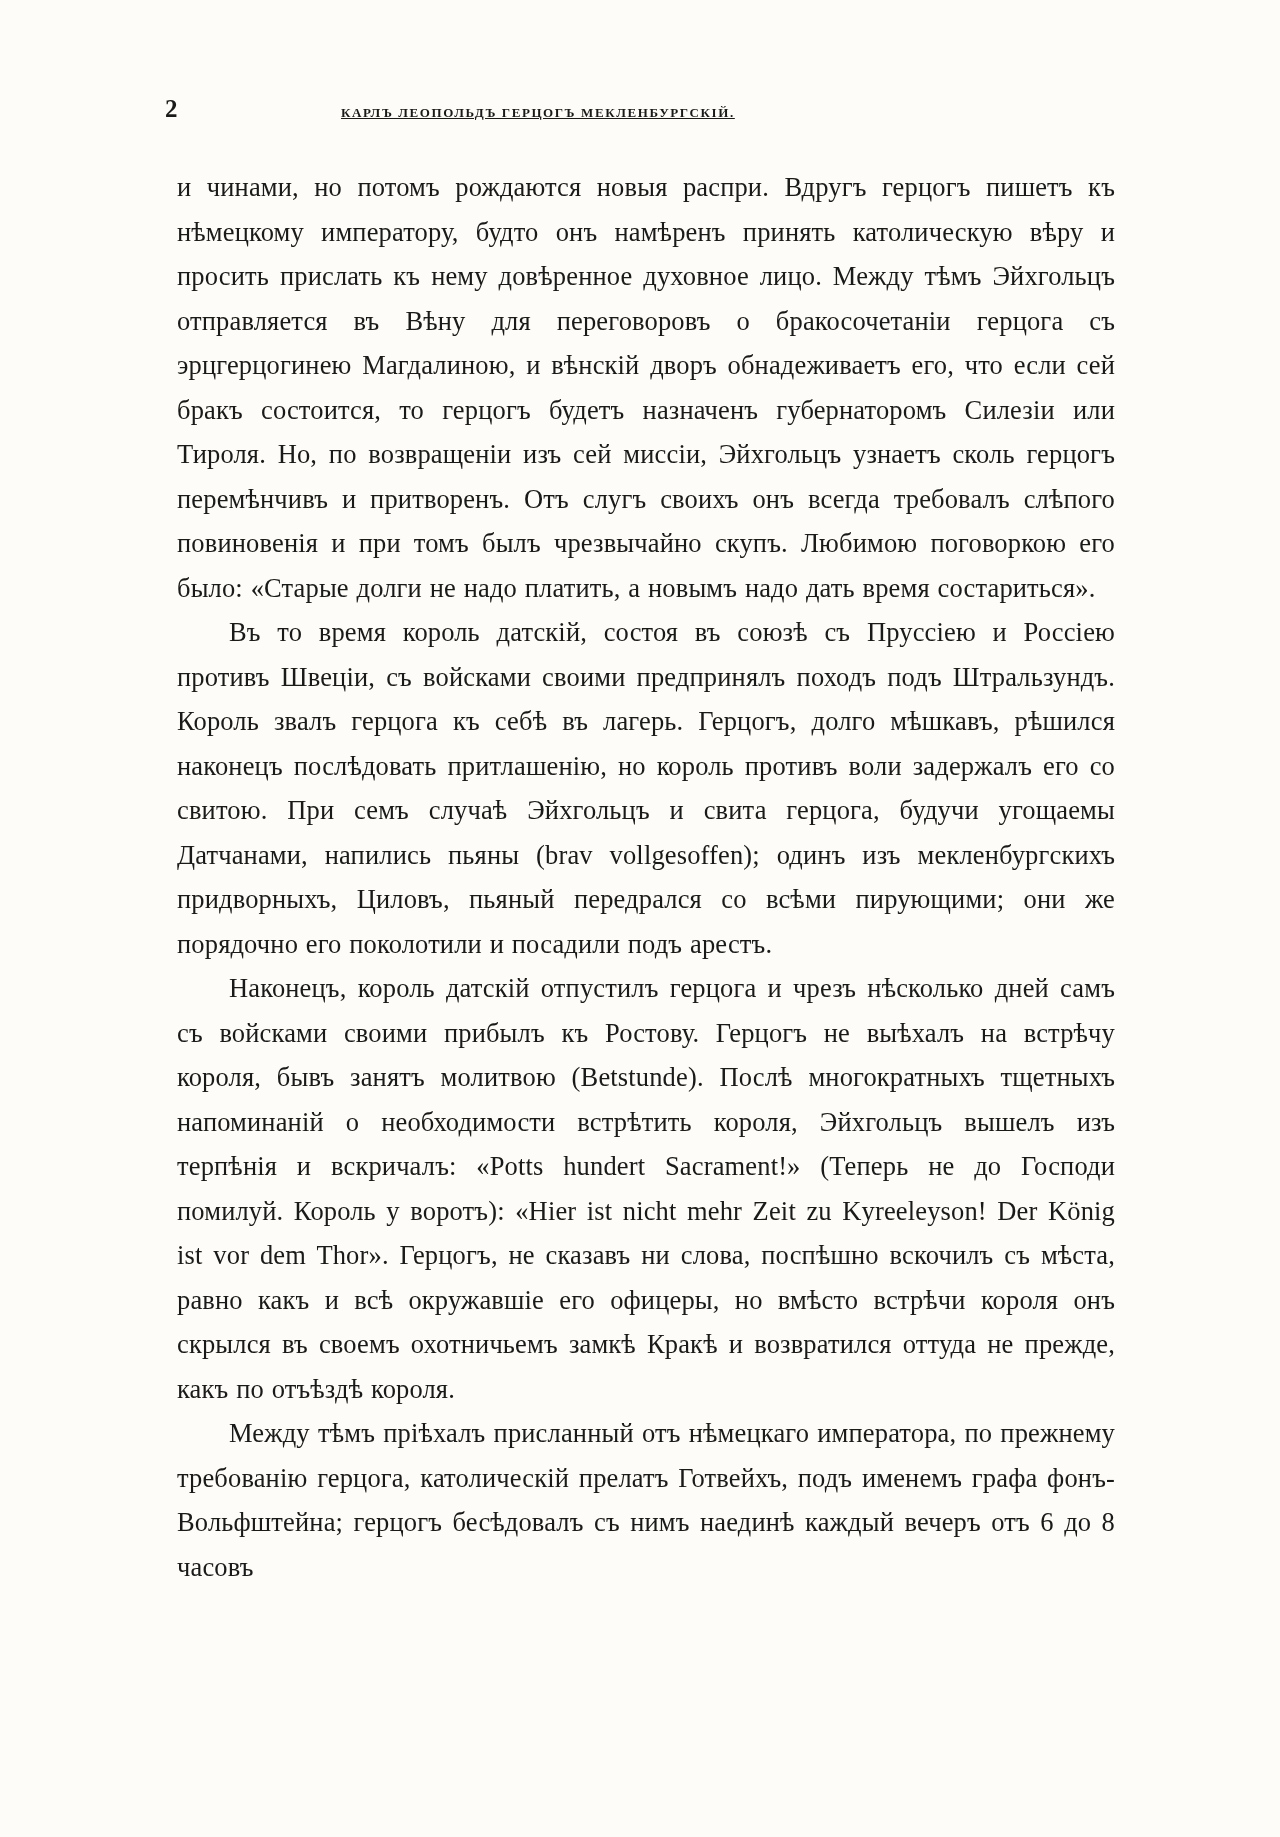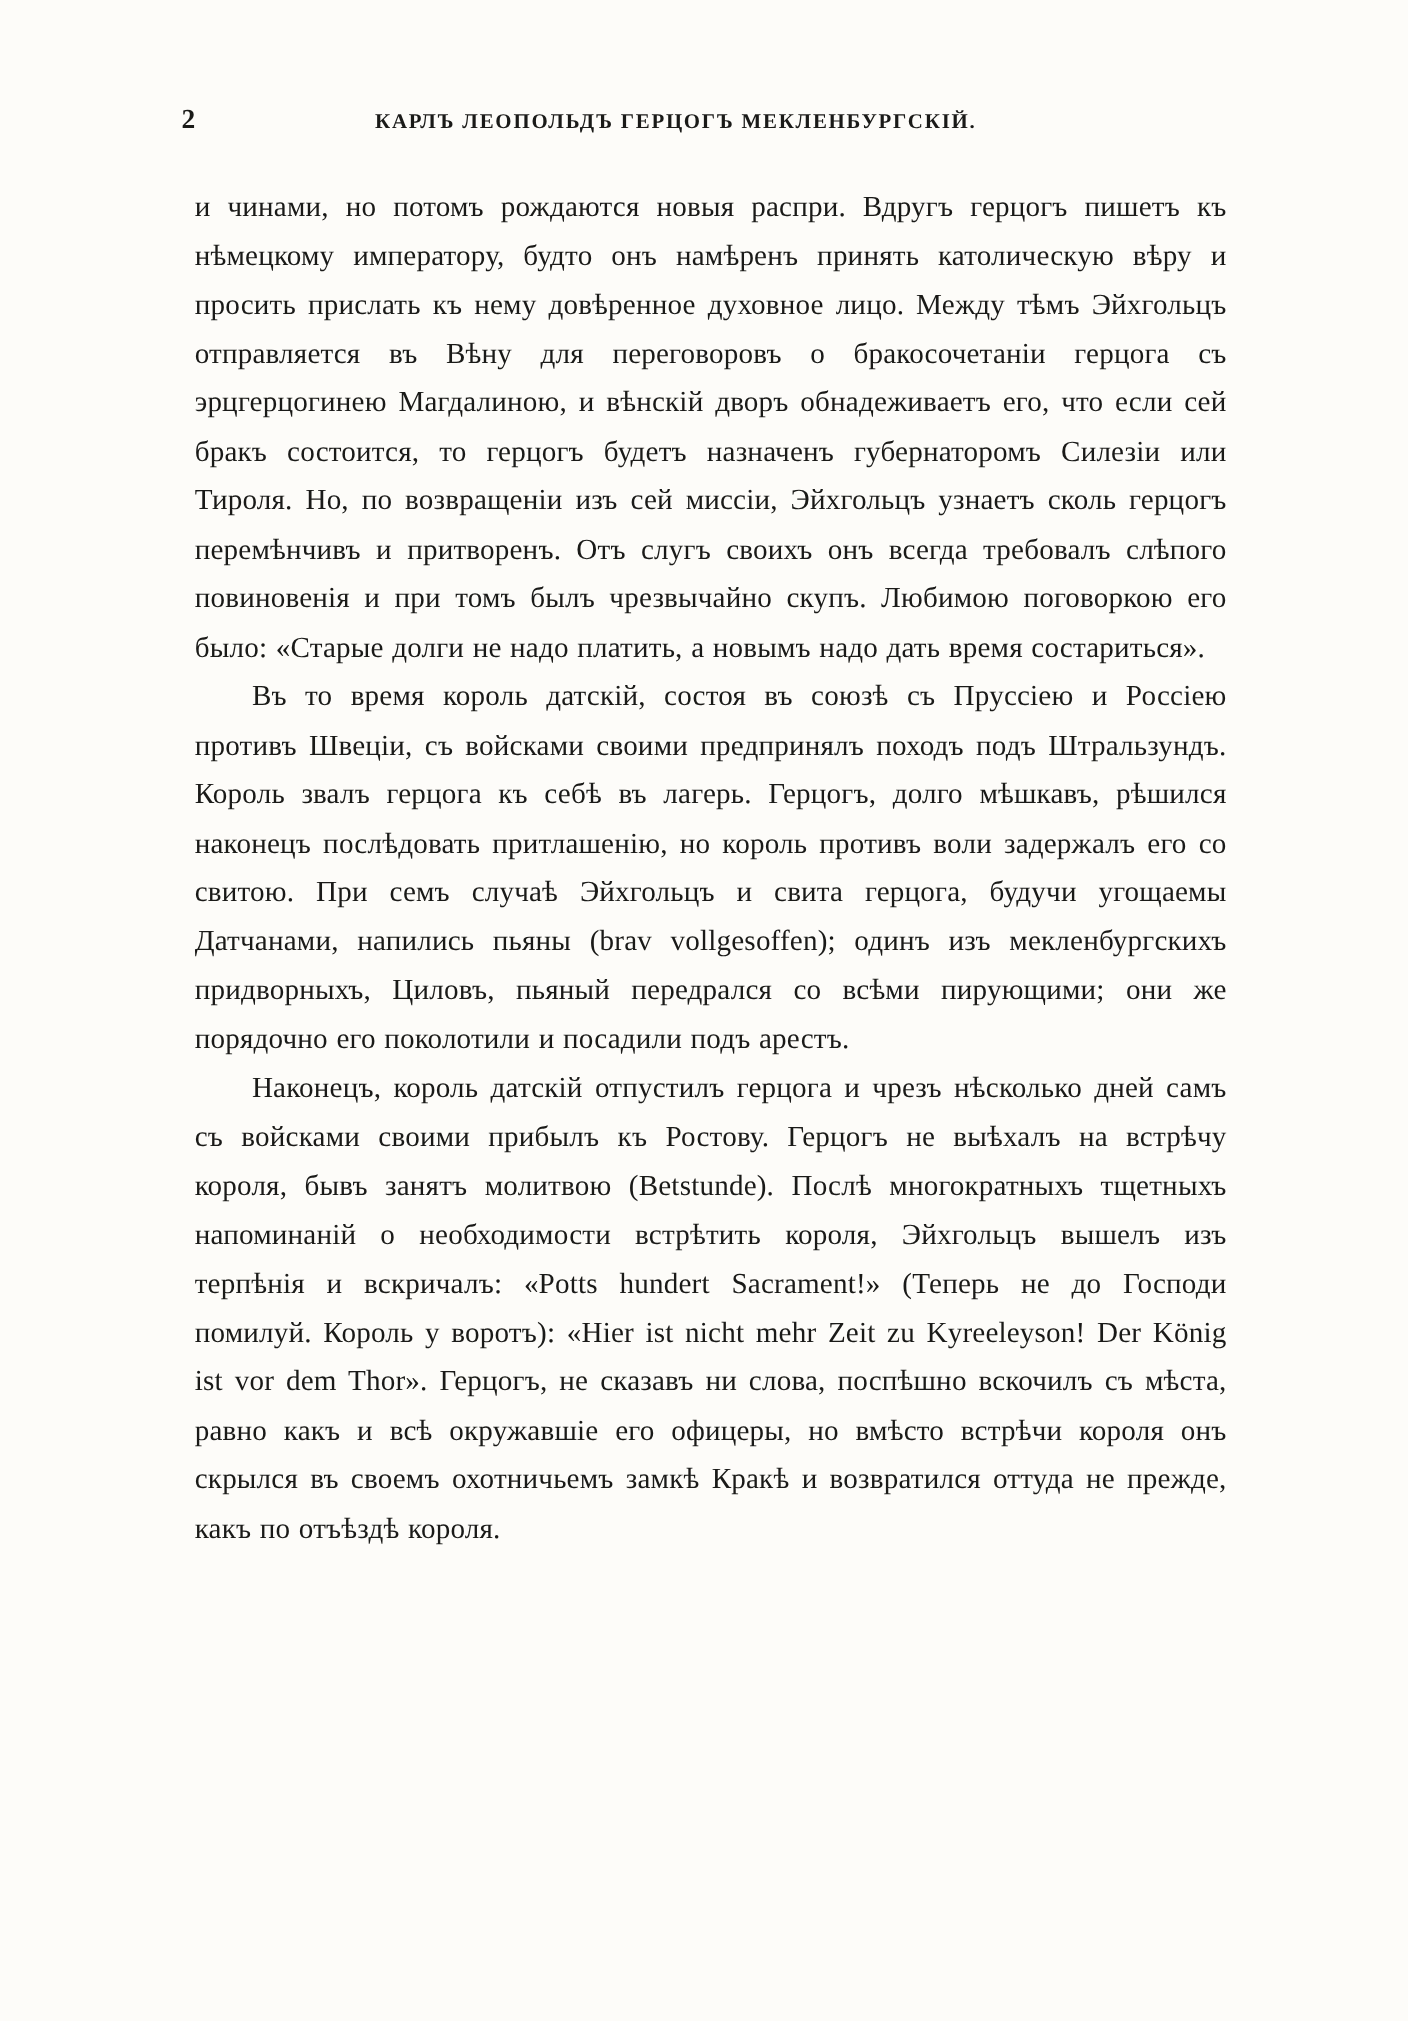--- a/index.html
+++ b/index.html
@@ -34,25 +34,26 @@
     margin-bottom: 42px;
   }
   .folio {
     font-size: 25px;
     font-weight: 700;
     width: 176px;
     flex: 0 0 176px;
     letter-spacing: 0.5px;
   }
   .running-head {
-    font-size: 19px;
+    font-size: 13px;
     letter-spacing: 1.6px;
     font-weight: 600;
     text-transform: none;
     white-space: nowrap;
+    text-decoration: underline;
   }
   .body-text p {
     margin: 0 0 0 12px;
     font-size: 26.5px;
     line-height: 44.5px;
     text-align: justify;
     text-justify: inter-word;
     text-indent: 52px;
     letter-spacing: 0.15px;
     word-spacing: 1px;
@@ -73,16 +74,17 @@
 
     <div class="header-row">
       <div class="folio">2</div>
       <div class="running-head">КАРЛЪ ЛЕОПОЛЬДЪ ГЕРЦОГЪ МЕКЛЕНБУРГСКІЙ.</div>
     </div>
 
     <div class="body-text">
       <p class="no-indent">и чинами, но потомъ рождаются новыя распри. Вдругъ герцогъ пишетъ къ нѣмецкому императору, будто онъ намѣренъ принять католическую вѣру и просить прислать къ нему довѣренное духовное лицо. Между тѣмъ Эйхгольцъ отправляется въ Вѣну для переговоровъ о бракосочетаніи герцога съ эрцгерцогинею Магдалиною, и вѣнскій дворъ обнадеживаетъ его, что если сей бракъ состоится, то герцогъ будетъ назначенъ губернаторомъ Силезіи или Тироля. Но, по возвращеніи изъ сей миссіи, Эйхгольцъ узнаетъ сколь герцогъ перемѣнчивъ и притворенъ. Отъ слугъ своихъ онъ всегда требовалъ слѣпого повиновенія и при томъ былъ чрезвычайно скупъ. Любимою поговоркою его было: «Старые долги не надо платить, а новымъ надо дать время состариться».</p>
       <p>Въ то время король датскій, состоя въ союзѣ съ Пруссіею и Россіею противъ Швеціи, съ войсками своими предпринялъ походъ подъ Штральзундъ. Король звалъ герцога къ себѣ въ лагерь. Герцогъ, долго мѣшкавъ, рѣшился наконецъ послѣдовать притлашенію, но король противъ воли задержалъ его со свитою. При семъ случаѣ Эйхгольцъ и свита герцога, будучи угощаемы Датчанами, напились пьяны (brav vollgesoffen); одинъ изъ мекленбургскихъ придворныхъ, Циловъ, пьяный передрался со всѣми пирующими; они же порядочно его поколотили и посадили подъ арестъ.</p>
       <p>Наконецъ, король датскій отпустилъ герцога и чрезъ нѣсколько дней самъ съ войсками своими прибылъ къ Ростову. Герцогъ не выѣхалъ на встрѣчу короля, бывъ занятъ молитвою (Betstunde). Послѣ многократныхъ тщетныхъ напоминаній о необходимости встрѣтить короля, Эйхгольцъ вышелъ изъ терпѣнія и вскричалъ: «Potts hundert Sacrament!» (Теперь не до Господи помилуй. Король у воротъ): «Hier ist nicht mehr Zeit zu Kyreeleyson! Der König ist vor dem Thor». Герцогъ, не сказавъ ни слова, поспѣшно вскочилъ съ мѣста, равно какъ и всѣ окружавшіе его офицеры, но вмѣсто встрѣчи короля онъ скрылся въ своемъ охотничьемъ замкѣ Кракѣ и возвратился оттуда не прежде, какъ по отъѣздѣ короля.</p>
+      <p>Между тѣмъ пріѣхалъ присланный отъ нѣмецкаго императора, по прежнему требованію герцога, католическій прелатъ Готвейхъ, подъ именемъ графа фонъ-Вольфштейна; герцогъ бесѣдовалъ съ нимъ наединѣ каждый вечеръ отъ 6 до 8 часовъ</p>
     </div>
 
   </div>
 </div>
 
 </body></html>

